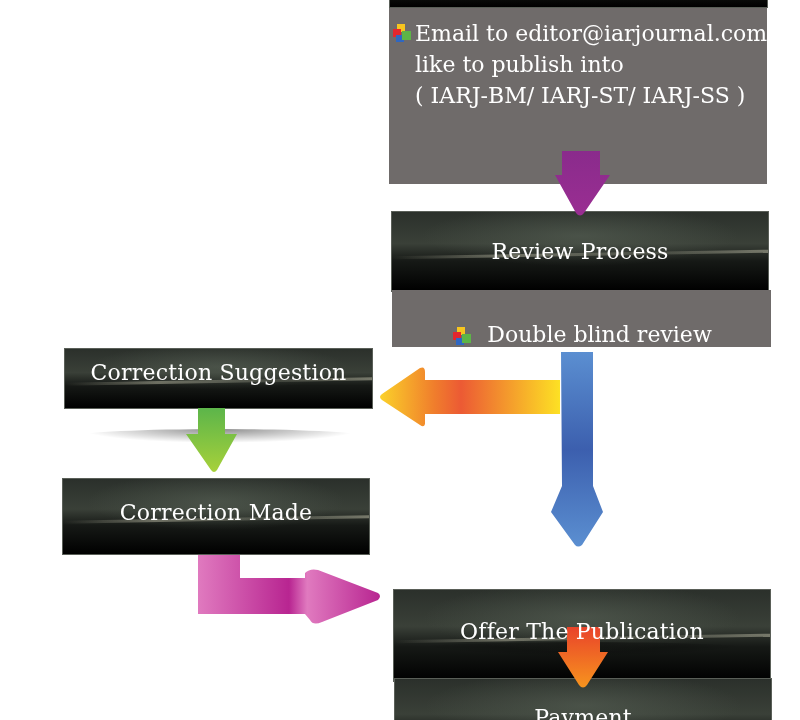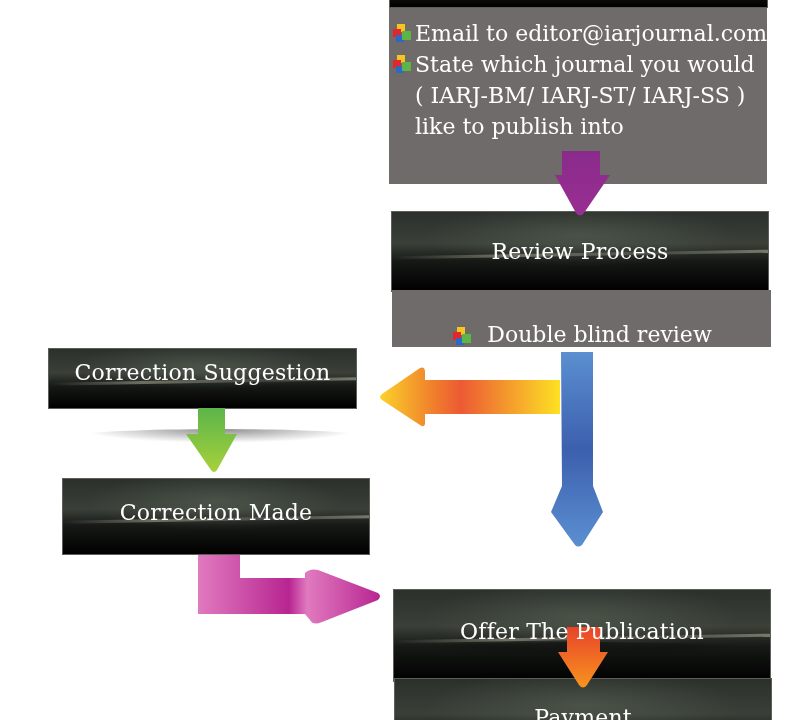--- a/index.html
+++ b/index.html
@@ -33,46 +33,38 @@
 
 <div class="gray-box" style="left:389px; top:8px; width:378px; height:176px; padding:10px 0 0 2px;">
   <div class="line">
     <svg class="bul" viewBox="0 0 22 22">
       <rect x="6" y="2" width="8" height="8" fill="#f7c51e"></rect>
         <rect x="2" y="7" width="8" height="8" fill="#e3262d"></rect>
       <rect x="5" y="13" width="8" height="7" fill="#2f67c2"></rect>
         <rect x="11" y="9" width="9" height="9" fill="#5db547"></rect>
     </svg><span>Email to editor@iarjournal.com</span>
   </div>
-  <div class="line">
-    <svg class="bul" viewBox="0 0 22 22">
-      <rect x="6" y="2" width="8" height="8" fill="#f7c51e"></rect>
-        <rect x="2" y="7" width="8" height="8" fill="#e3262d"></rect>
-      <rect x="5" y="13" width="8" height="7" fill="#2f67c2"></rect>
-        <rect x="11" y="9" width="9" height="9" fill="#5db547"></rect>
-    </svg><span>State which journal you would</span>
-  </div>
+  <div class="line" style="padding-left:24px;">like to publish into</div>
   <div class="line" style="padding-left:24px;">( IARJ-BM/ IARJ-ST/ IARJ-SS )</div>
-  <div class="line" style="padding-left:24px;">like to publish into</div>
 </div>
 
 <div class="dark-box" style="left:391px; top:211px; width:378px; height:81px;">
   <span class="lbl">Review Process</span>
 </div>
 <div class="gray-box" style="left:392px; top:290px; width:379px; height:57px; display:flex; align-items:flex-end; justify-content:center;">
   <svg class="bul" style="margin-right:14px;" viewBox="0 0 22 22">
     <rect x="6" y="2" width="8" height="8" fill="#f7c51e"></rect>
       <rect x="2" y="7" width="8" height="8" fill="#e3262d"></rect>
     <rect x="5" y="13" width="8" height="7" fill="#2f67c2"></rect>
       <rect x="11" y="9" width="9" height="9" fill="#5db547"></rect>
   </svg>
     <span>Double blind review</span>
 </div>
 
-<div class="dark-box" style="left:48px; top:348px; width:309px; height:61px;">
+<div class="dark-box" style="left:64px; top:348px; width:309px; height:61px;">
   <span class="lbl" style="margin-top:-12px;">Correction Suggestion</span>
 </div>
 <div class="shadow" style="left:80px; top:429px; width:280px;"></div>
 
 <div class="dark-box" style="left:62px; top:478px; width:308px; height:77px;">
   <span class="lbl" style="margin-top:-8px;">Correction Made</span>
 </div>
 
 <div class="dark-box" style="left:393px; top:549px; width:378px; height:93px;margin-top:40px;">
   <span class="lbl" style="margin-top:-8px;">Offer The Publication</span>

